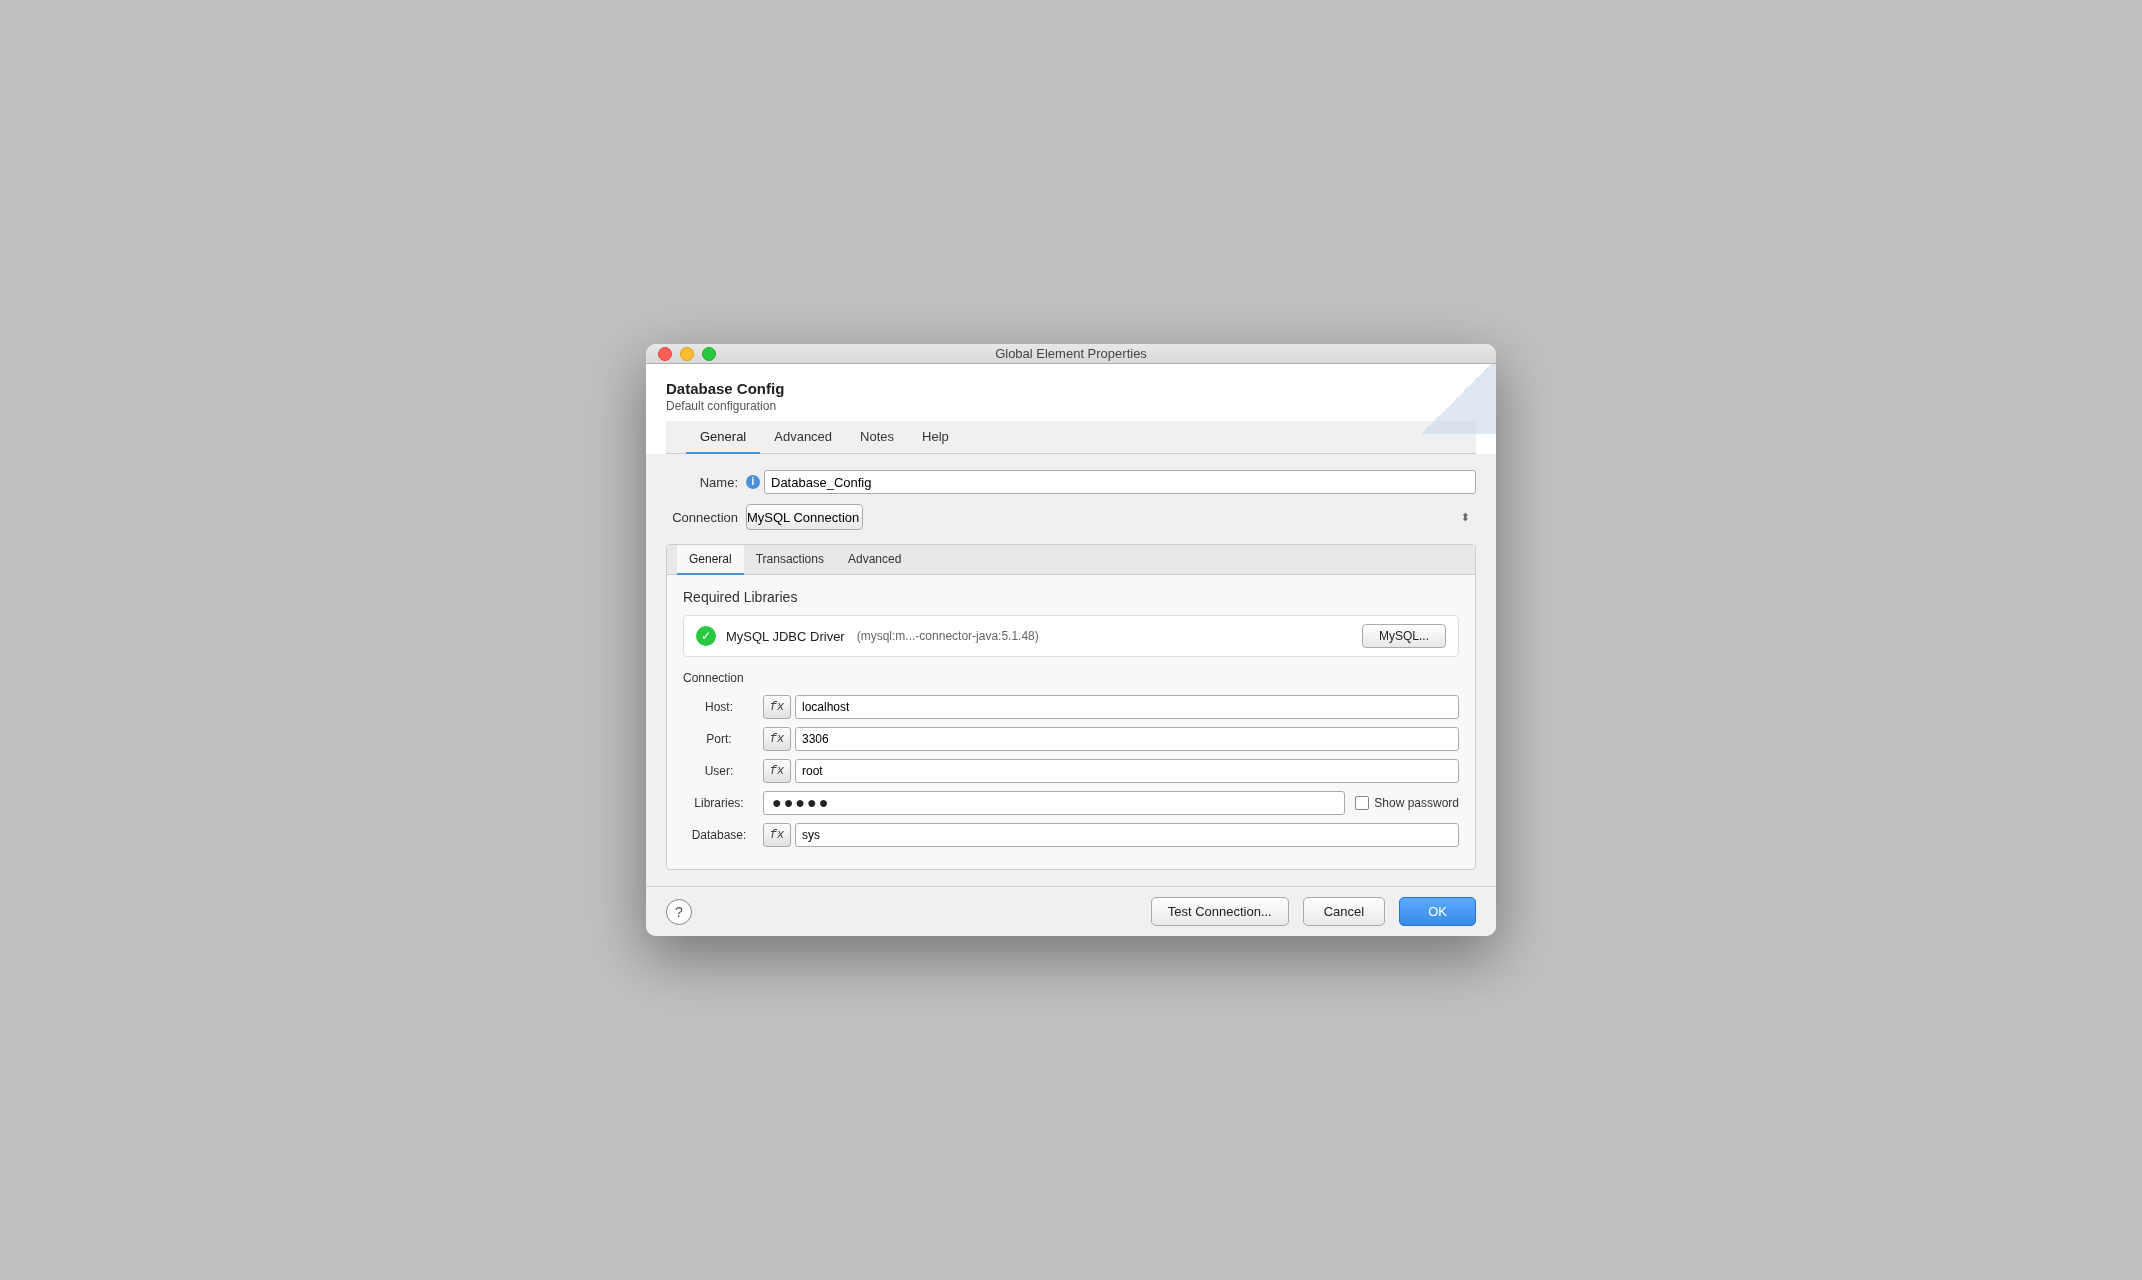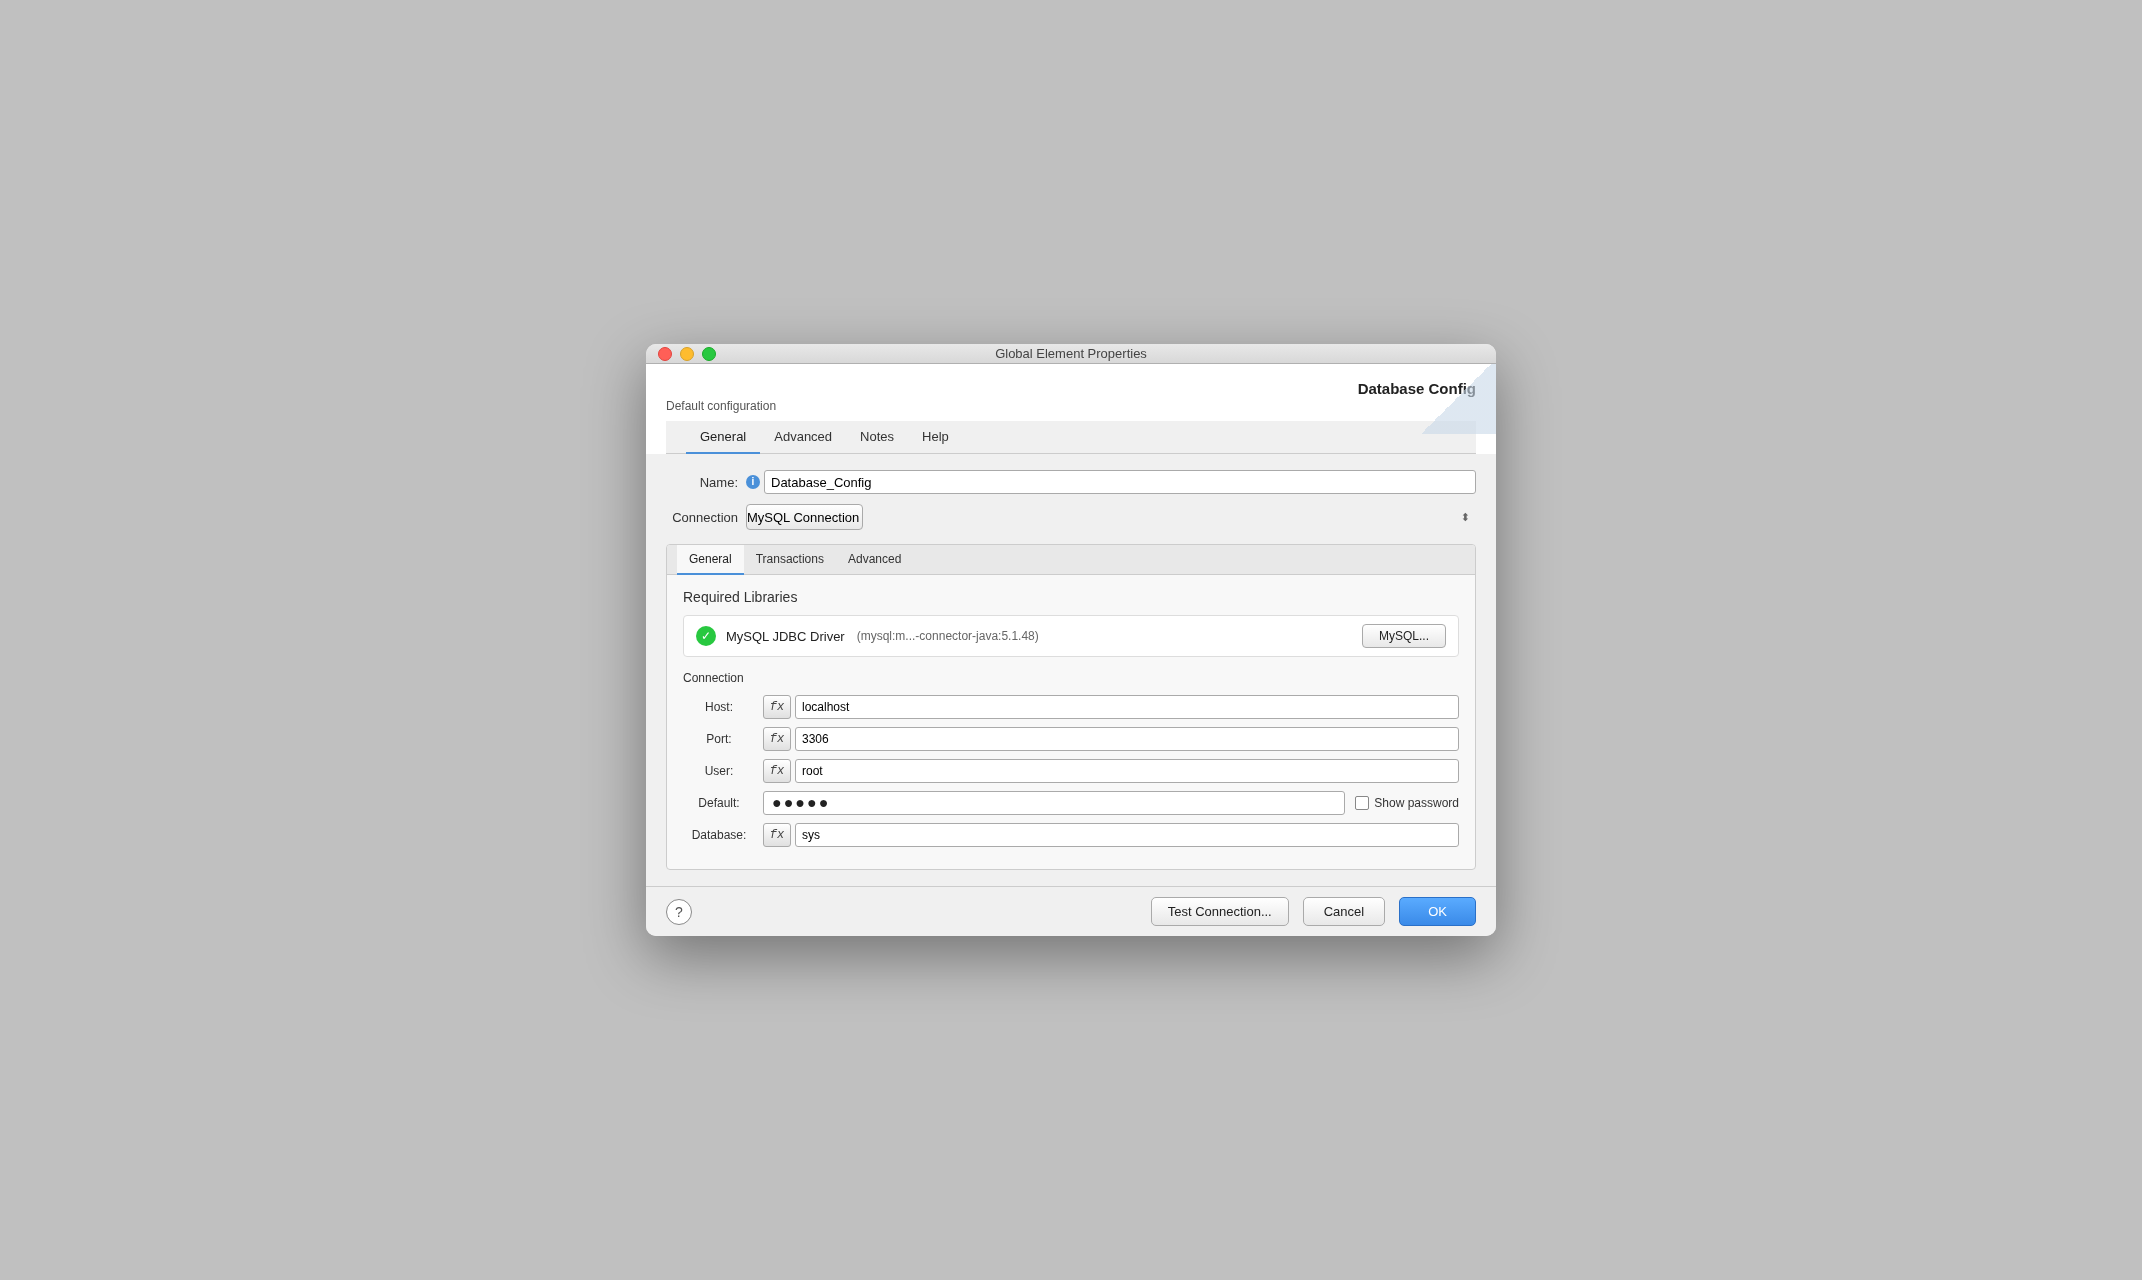--- a/index.html
+++ b/index.html
@@ -55,21 +55,20 @@
       font-size: 13px;
       color: #444;
       font-weight: 500;
     }
 
     .window-header-title {
       font-size: 15px;
       font-weight: bold;
       color: #222;
       margin-bottom: 2px;
-      text-align: right;
     }
 
     .window-header-subtitle {
       font-size: 12px;
       color: #555;
     }
 
     .corner-decoration {
       position: absolute;
       top: 0;
@@ -514,21 +513,21 @@
           <input class="field-input" type="text" value="3306" style="">
         </div>
 
         <div class="field-row">
           <div class="field-label">User:</div>
           <div class="fx-btn">fx</div>
           <input class="field-input" type="text" value="root" style="">
         </div>
 
         <div class="field-row">
-          <div class="field-label">Default:</div>
+          <div class="field-label">Libraries:</div>
           <div class="password-dots">●●●●●</div>
           <div class="show-password-area">
             <div class="checkbox"></div>
             <span class="show-password-label">Show password</span>
           </div>
         </div>
 
         <div class="field-row">
           <div class="field-label">Database:</div>
           <div class="fx-btn">fx</div>

